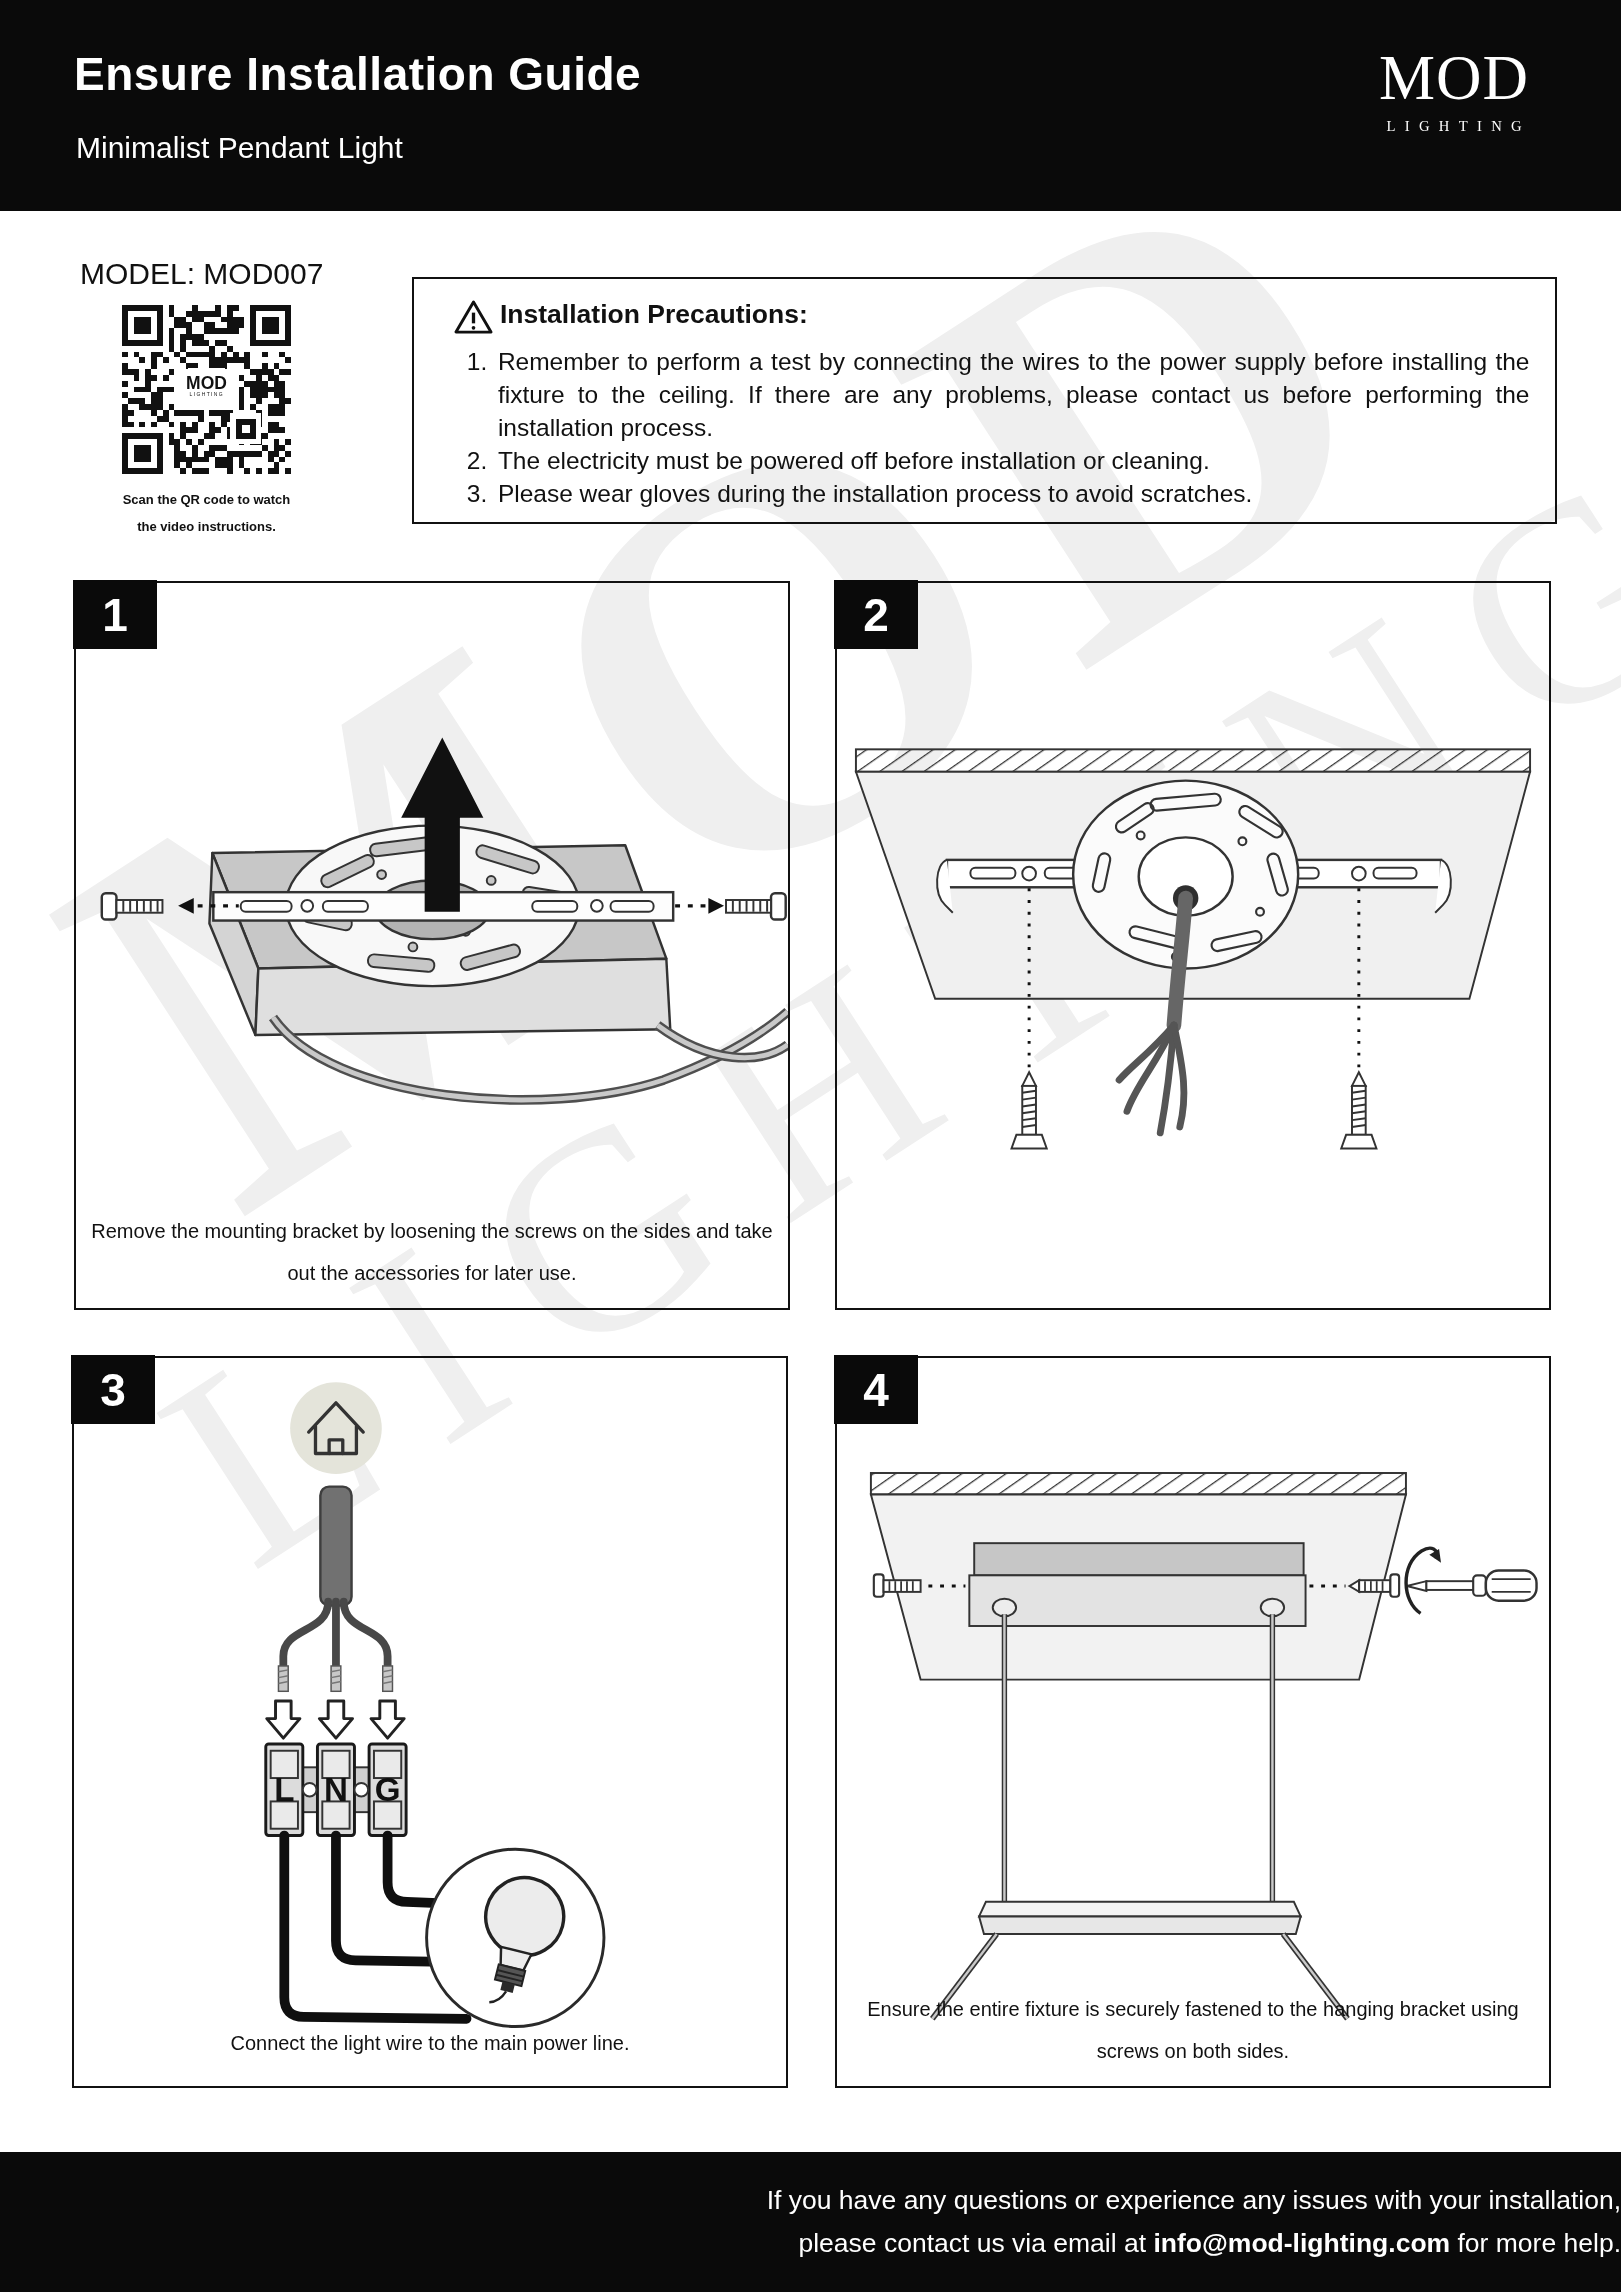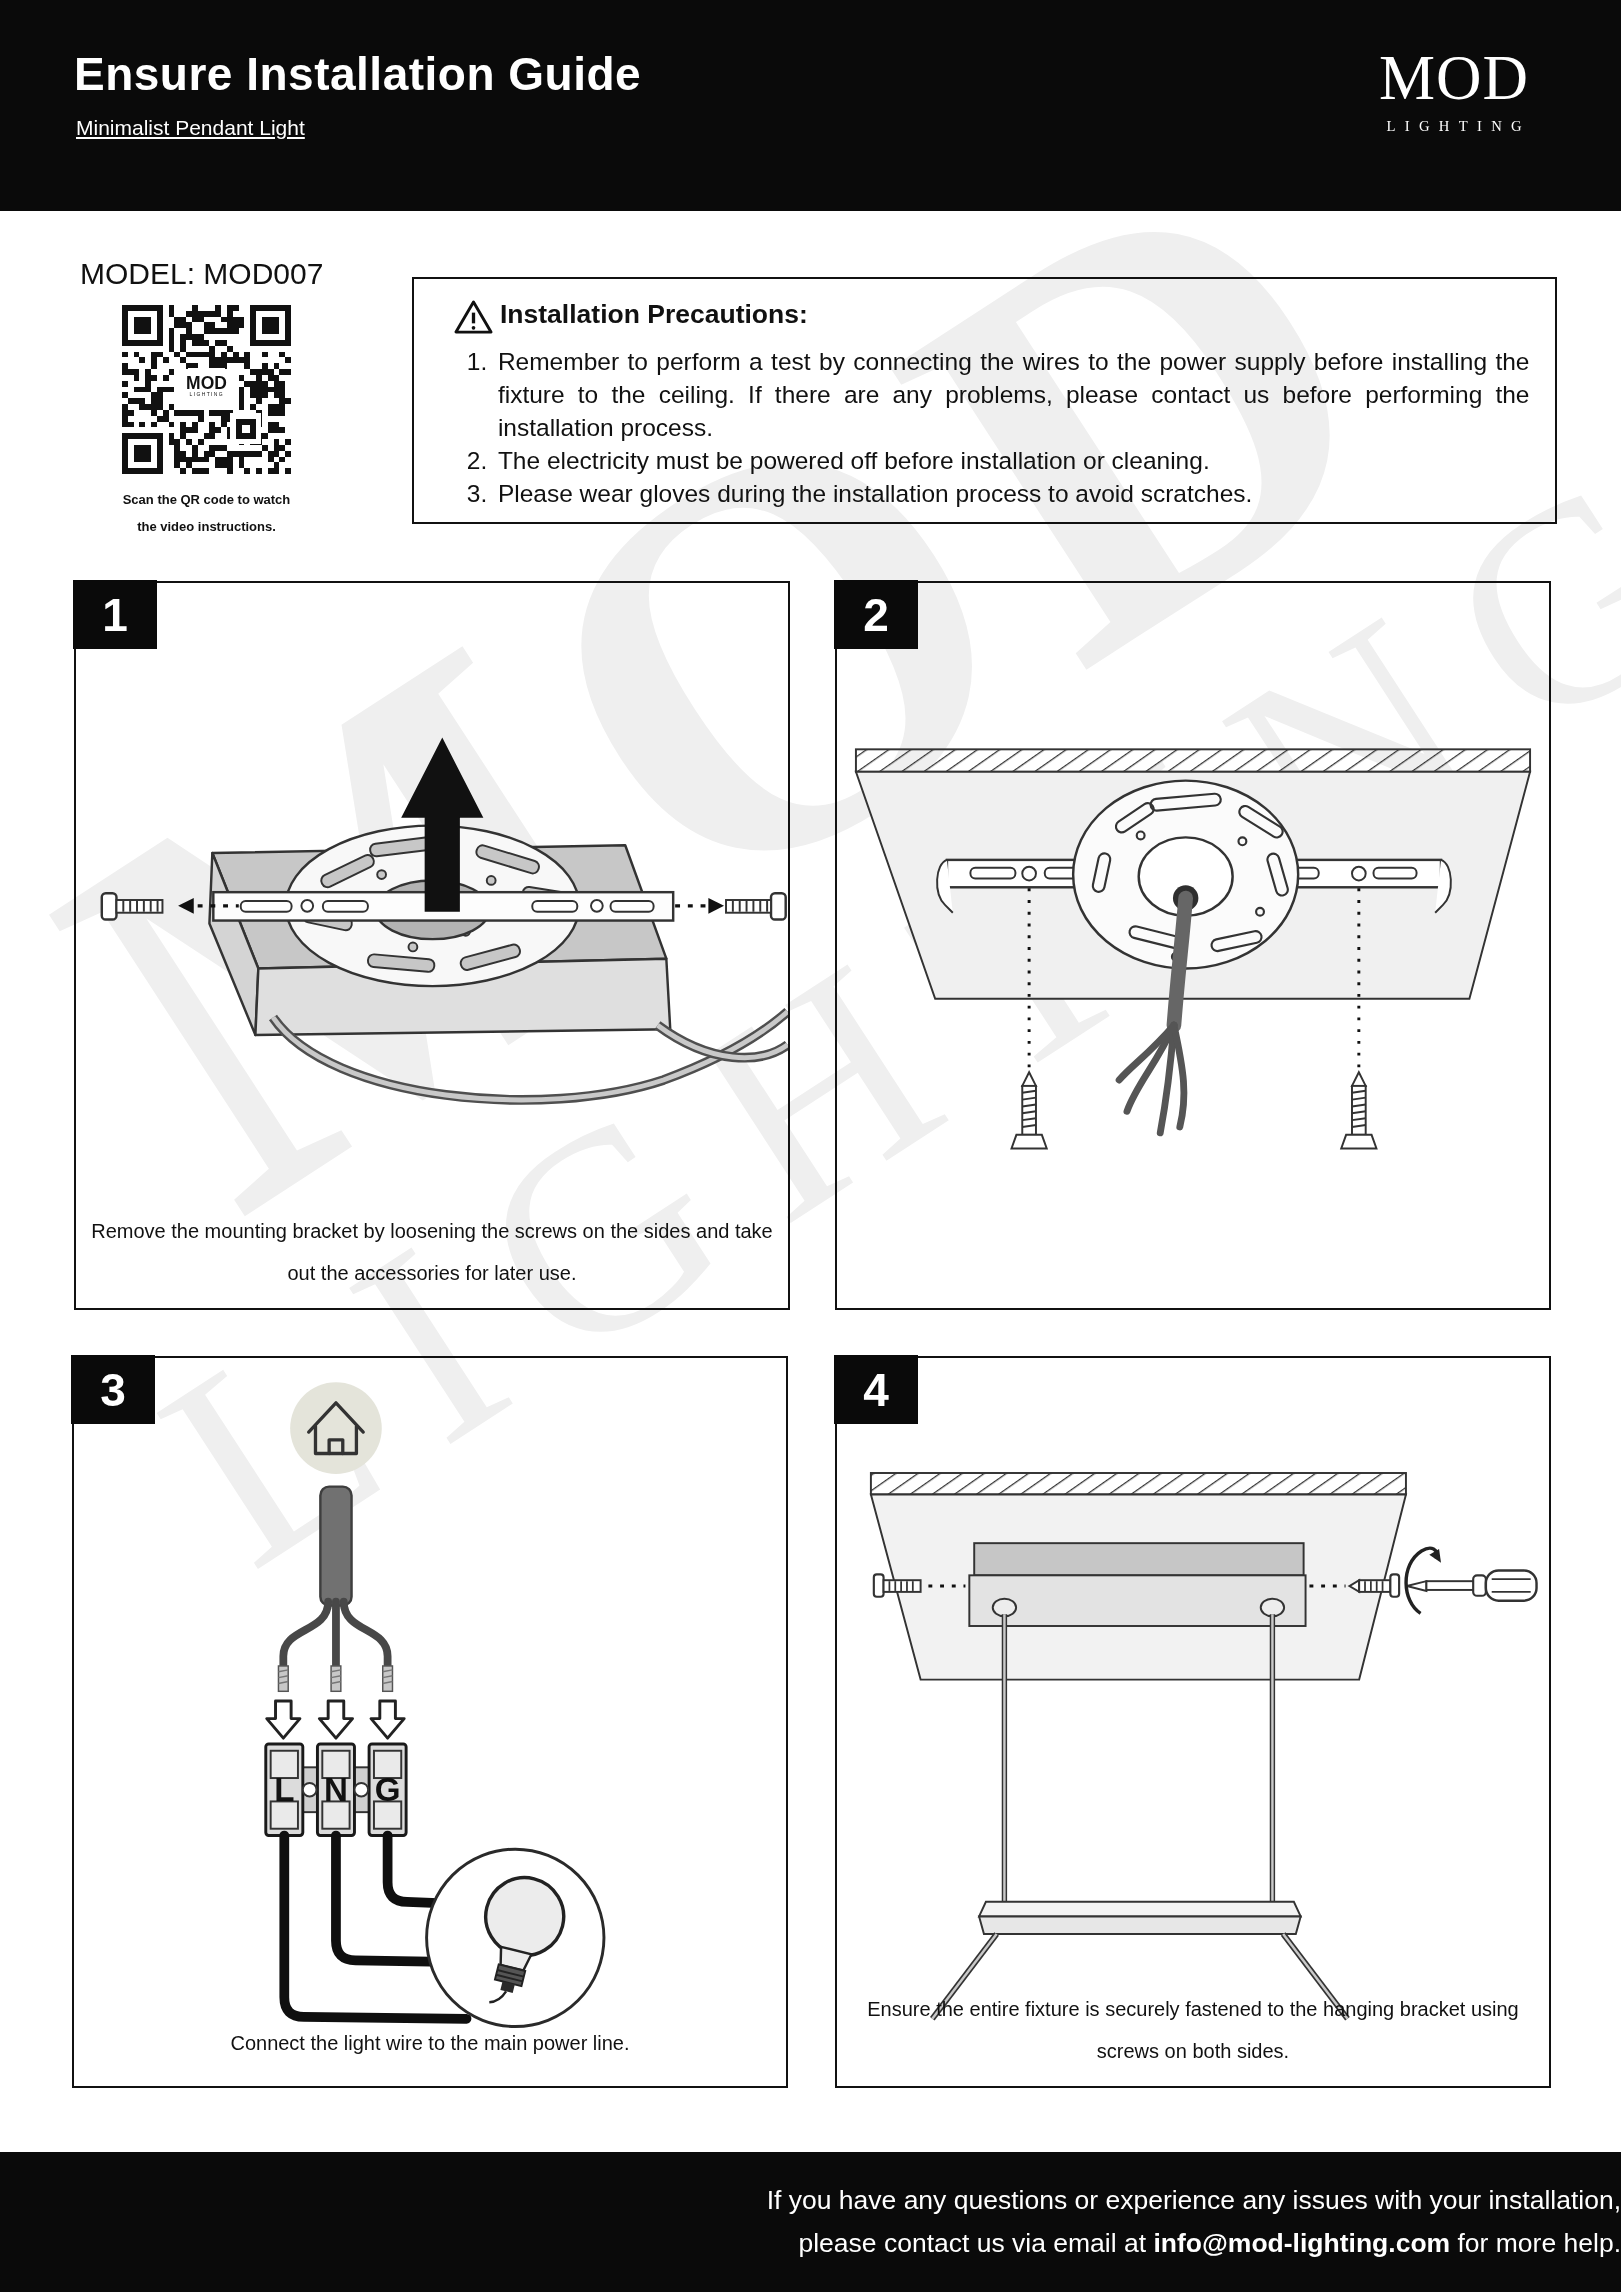--- a/index.html
+++ b/index.html
@@ -7,21 +7,21 @@
         font-family:"Liberation Sans",sans-serif;color:#1a1a1a;}
   
   .watermark{position:absolute;left:-137px;top:421px;width:1921px;z-index:0;
              transform:rotate(-33deg);text-align:center;color:#efefef;
              font-family:"Liberation Serif",serif;pointer-events:none;user-select:none;}
   .watermark .wm1{font-size:549px;line-height:461px;font-weight:bold;letter-spacing:29px;}
   .watermark .wm2{font-size:284px;line-height:323px;letter-spacing:54px;}
   
   .header{position:absolute;left:0;top:0;width:1621px;height:211px;background:#0a0a0a;z-index:3;}
   .header .title{position:absolute;left:74px;top:47px;color:#fff;font-size:46px;font-weight:bold;letter-spacing:0.5px;}
-  .header .subtitle{position:absolute;left:76px;top:116px;color:#fff;font-size:21px;font-weight:400;text-decoration:underline;}
+  .header .subtitle{position:absolute;left:76px;top:131px;color:#fff;font-size:30px;font-weight:400;}
   .logo{position:absolute;right:90px;top:47px;text-align:center;color:#fff;font-family:"Liberation Serif",serif;}
   .logo .mod{font-size:63px;line-height:63px;letter-spacing:1px;}
   .logo .lighting{font-size:14.7px;letter-spacing:9.3px;margin-top:7.8px;text-indent:9.3px;}
   
   .model-block{position:absolute;left:74px;top:257px;width:265px;z-index:2;text-align:center;}
   .model-label{font-size:30px;color:#111;text-align:left;margin-left:6px;}
   .qr{margin-top:13.7px;}
   .qr-caption{font-size:13px;font-weight:bold;line-height:26.5px;color:#111;margin-top:9.8px;}
   
   .precautions{position:absolute;left:412px;top:277px;width:1145px;height:247px;z-index:2;

